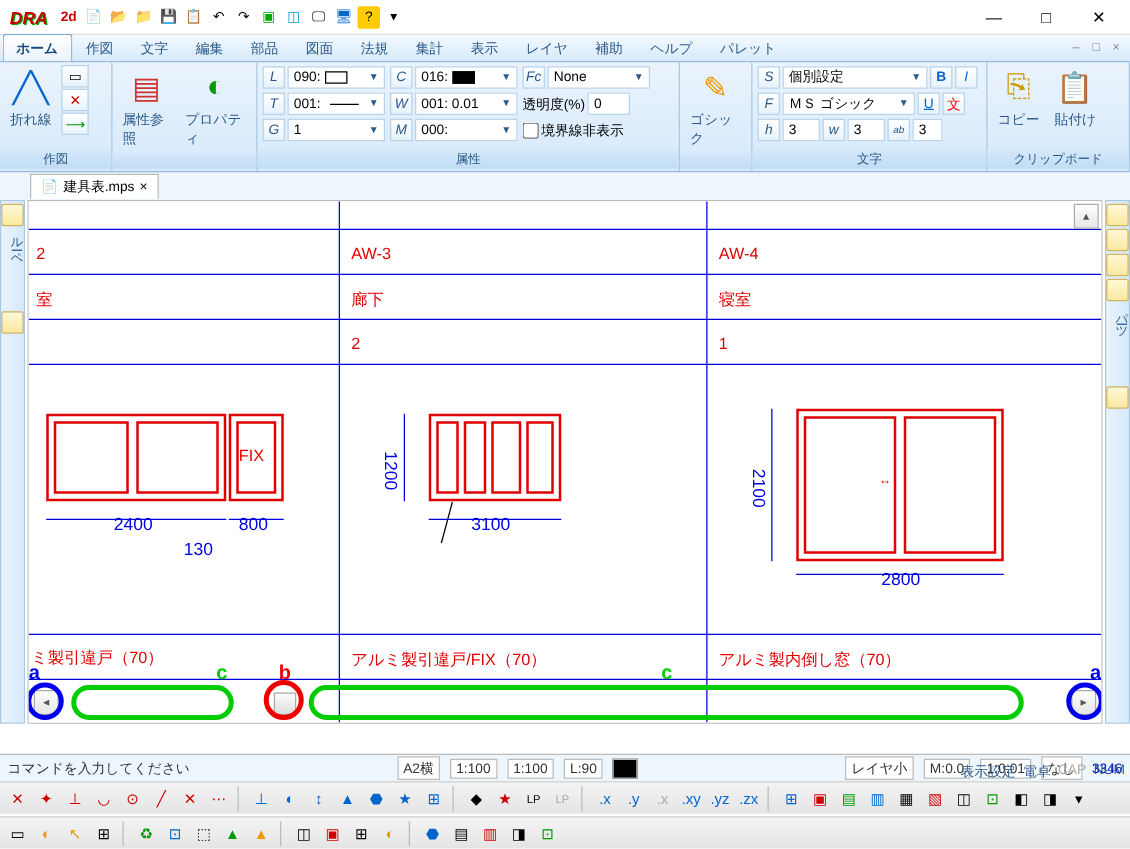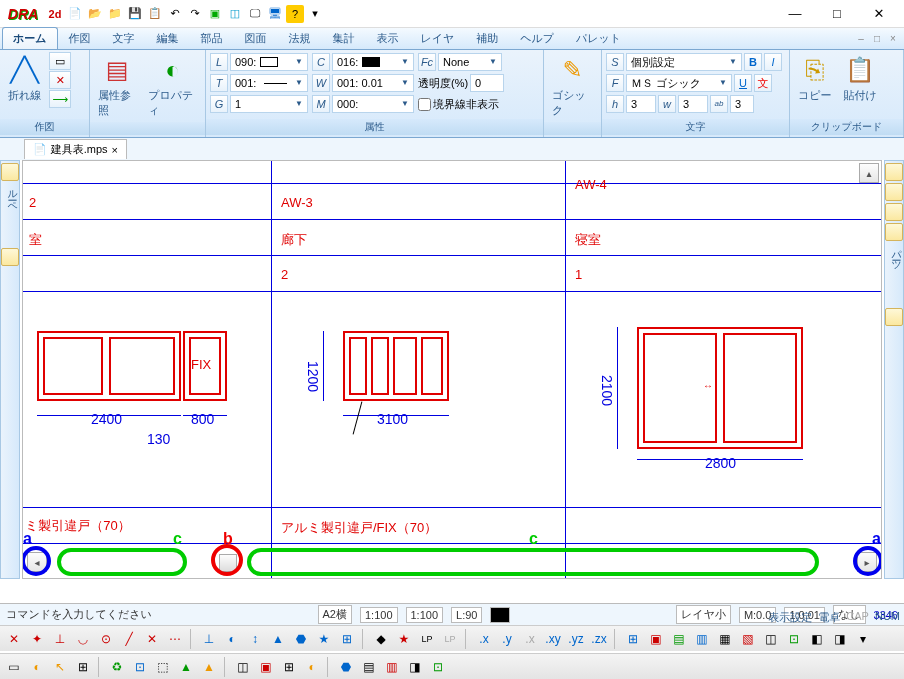--- a/index.html
+++ b/index.html
@@ -190,21 +190,21 @@
             <span class="prop-key">M</span>
             <span class="prop-val" style="width:82px">
               <span>000:</span>
               <span class="dd-arrow">▼</span>
             </span>
           </div>
       </div>
       <div class="prop-col">
         <div class="prop-row">
             <span class="prop-key">Fc</span>
-            <span class="prop-val" style="width:64px">
+            <span class="prop-val" style="width:82px">
               <span>None</span>
               <span class="dd-arrow">▼</span>
             </span>
           </div>
         <div class="prop-row">
             <span>透明度(%)</span>
             <span class="prop-val" style="width:34px">
               <span>0</span>
             </span>
           </div>
@@ -311,21 +311,21 @@
     <div class="vline" style="left:542px"></div>
     <div class="hline" style="top:22px"></div>
     <div class="hline" style="top:58px"></div>
     <div class="hline" style="top:94px"></div>
     <div class="hline" style="top:130px"></div>
     <div class="hline" style="top:346px"></div>
     <div class="hline" style="top:382px"></div>
 
     <span class="redtxt" style="top:34px;left:6px">2</span>
     <span class="redtxt" style="top:34px;left:258px">AW-3</span>
-    <span class="redtxt" style="top:16px;left:552px">AW-4</span>
+    <span class="redtxt" style="top:34px;left:552px">AW-4</span>
     <span class="redtxt" style="top:70px;left:6px">室</span>
     <span class="redtxt" style="top:70px;left:258px">廊下</span>
     <span class="redtxt" style="top:70px;left:552px">寝室</span>
     <span class="redtxt" style="top:106px;left:258px">2</span>
     <span class="redtxt" style="top:106px;left:552px">1</span>
 
     <div class="window-frame" style="top:170px;left:14px;width:144px;height:70px">
       <div class="pane" style="top:4px;left:4px;width:60px;height:58px"></div>
       <div class="pane" style="top:4px;left:70px;width:66px;height:58px"></div>
     </div>
@@ -356,20 +356,21 @@
       <div class="pane" style="top:4px;left:84px;width:74px;height:110px"></div>
     </div>
     <span class="redtxt" style="top:218px;left:680px;font-size:10px">↔</span>
     <div class="dim-line" style="top:166px;left:594px;width:1px;height:122px"></div>
     <span class="bluetxt" style="top:214px;left:576px;writing-mode:vertical-rl">2100</span>
     <div class="dim-line" style="top:298px;left:614px;width:166px;height:1px"></div>
     <span class="bluetxt" style="top:294px;left:682px">2800</span>
 
     <span class="redtxt" style="top:356px;left:2px">ミ製引違戸（70）</span>
     <span class="redtxt" style="top:358px;left:258px">アルミ製引違戸/FIX（70）</span>
+    <span class="redtxt" style="top:358px;left:552px">アルミ製内倒し窓（70）</span>
 
     <div class="scroll-arrow" style="top:2px;right:2px">▴</div>
 
     <div class="scroll-arrow" style="bottom:6px;left:4px">◂</div>
     <div class="scroll-thumb" style="bottom:6px;left:196px;width:18px;height:18px"></div>
     <div class="scroll-arrow" style="bottom:6px;right:4px">▸</div>
 
     <span class="annot-lbl" style="color:#00e;bottom:30px;left:0px">a</span>
     <div class="annot blue" style="bottom:2px;left:-2px;width:30px;height:30px"></div>
     <span class="annot-lbl" style="color:#0c0;bottom:30px;left:150px">c</span>

